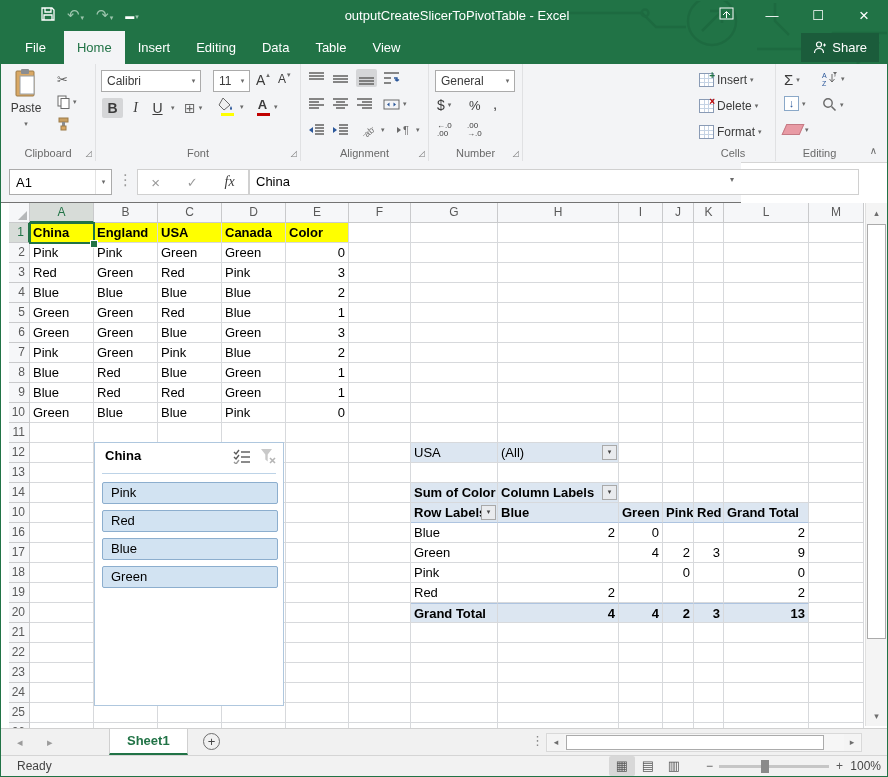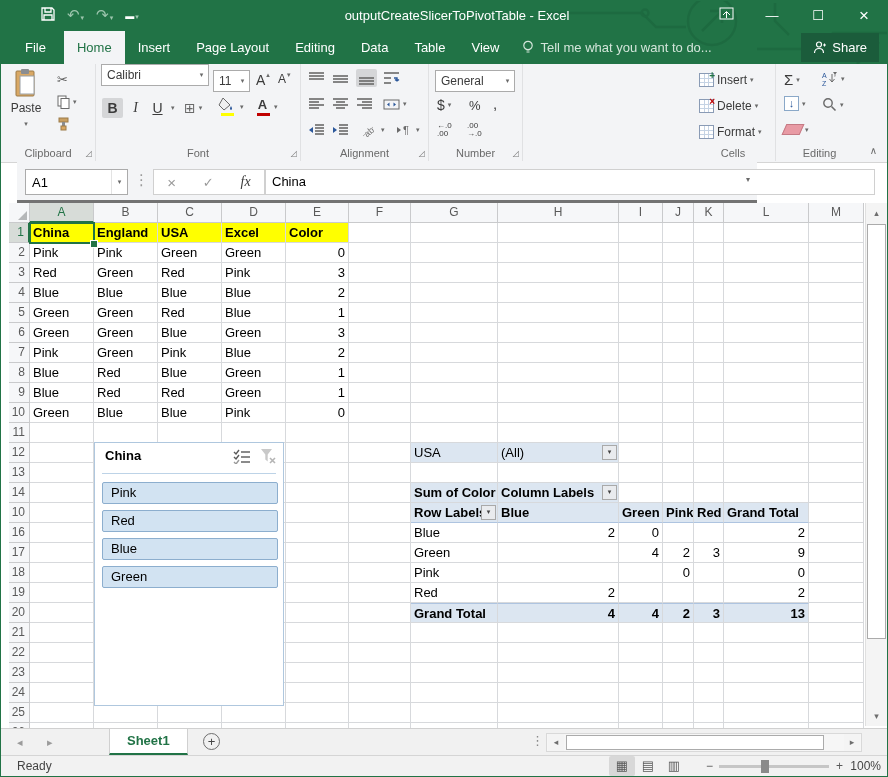--- a/index.html
+++ b/index.html
@@ -43,21 +43,21 @@
   .sicon{display:inline-block;width:15px;height:15px;border:1px solid #8a9bb5;box-sizing:border-box;background:#fff;}
   .sicon.cf{background:linear-gradient(135deg,#d55e3f 0 38%,#fff 38% 62%,#3b66a0 62% 100%);}
   .sicon.fat{background:linear-gradient(#9dc3e6 0 4px,rgba(0,0,0,0) 4px),repeating-linear-gradient(90deg,rgba(0,0,0,0) 0 4px,#b4c7dc 4px 5px),repeating-linear-gradient(rgba(0,0,0,0) 0 4px,#b4c7dc 4px 5px),#fff;}
   .sicon.cs{background:linear-gradient(90deg,#f4b183 0 7px,#9dc3e6 7px 13px),#fff;background-size:13px 7px;background-repeat:no-repeat;border-color:#9a9a9a;}
   .cicon{display:inline-block;width:15px;height:14px;border:1px solid #8a9bb5;box-sizing:border-box;background:repeating-linear-gradient(90deg,rgba(0,0,0,0) 0 3.6px,#c5d3e4 3.6px 4.6px),repeating-linear-gradient(rgba(0,0,0,0) 0 3.6px,#c5d3e4 3.6px 4.6px),#fff;position:relative;font-size:0;}
   .cicon i{position:absolute;right:-2px;top:-4px;font-style:normal;font-size:10px;font-weight:bold;}
   .filldown{display:inline-block;width:15px;height:15px;border:1px solid #8aa8c8;box-sizing:border-box;color:#2b579a;font-size:11px;line-height:13px;text-align:center;background:#fff;}
   .eraser{display:inline-block;width:16px;height:9px;background:#e89aa4;border:1px solid #c47a84;transform:skewX(-24deg);}
   .collapse{position:absolute;right:10px;bottom:6px;color:#6a6a6a;font-size:10px;}
   
-  .fbar{position:absolute;left:16px;top:161px;width:740px;height:41px;background:#f3f4f6;border-bottom:3px solid #737373;box-sizing:border-box;}
+  .fbar{position:absolute;left:0;top:161px;width:740px;height:41px;background:#f3f4f6;border-bottom:1px solid #737373;box-sizing:border-box;}
   .namebox{position:absolute;left:8px;top:7px;width:103px;height:26px;background:#fff;border:1px solid #ababab;box-sizing:border-box;display:flex;align-items:center;font-size:13px;}
   .namebox .cv{flex:1;padding-left:6px;}
   .namebox .car{width:15px;text-align:center;border-left:1px solid #e3e3e3;line-height:24px;}
   .fdots{position:absolute;left:117px;top:9px;color:#9a9a9a;font-size:15px;letter-spacing:-2px;}
   .fbtns{position:absolute;left:136px;top:7px;width:112px;height:26px;background:#fff;border:1px solid #d0d0d0;box-sizing:border-box;display:flex;align-items:center;justify-content:space-around;color:#9a9a9a;font-size:13px;}
   .fx{font-family:"Liberation Serif","DejaVu Serif",serif;font-style:italic;color:#3b3b3b;font-size:14px;}
   .finput{position:absolute;left:248px;top:7px;width:610px;height:26px;background:#fff;border:1px solid #d0d0d0;box-sizing:border-box;font-size:13px;line-height:24px;padding-left:6px;}
   .fexp{position:absolute;right:7px;top:13px;color:#6a6a6a;font-size:8px;}
   
   #sheet{position:absolute;left:8px;top:202px;width:878px;height:525px;background:#fff;overflow:hidden;}
@@ -147,33 +147,25 @@
         <span class="winbtn">—</span>
         <span class="winbtn">☐</span>
         <span class="winbtn close">×</span>
       </div>
     </div>
     <div class="tabrow">
       <div class="ftab">File</div>
       <div id="tabs" style="display:flex;">
           <div class="rtab active">Home</div>
           <div class="rtab">Insert</div>
-          <div class="rtab">Page Layout</div>
           <div class="rtab">Editing</div>
           <div class="rtab">Data</div>
           <div class="rtab">Table</div>
           <div class="rtab">View</div>
         </div>
-      <div class="tellme">
-        <svg width="12" height="15" viewBox="0 0 12 15">
-            <circle cx="6" cy="5.5" r="4.2" fill="none" stroke="#d3e5da" stroke-width="1.2"></circle>
-            <path d="M4.5 10 h3 M4.5 12 h3" stroke="#d3e5da" stroke-width="1.2"></path>
-          </svg>
-        <span>Tell me what you want to do...</span>
-      </div>
       <div class="share">
         <svg width="13" height="13" viewBox="0 0 13 13">
             <circle cx="6" cy="3.5" r="2.5" fill="none" stroke="#fff" stroke-width="1.2"></circle>
             <path d="M1.5 12 c0-3 2-4.5 4.5-4.5 s4.5 1.5 4.5 4.5" fill="none" stroke="#fff" stroke-width="1.2"></path>
             <path d="M10 4 h3 M11.5 2.5 v3" stroke="#fff"></path>
           </svg>
         <span>Share</span>
       </div>
     </div>
   </div>
@@ -205,21 +197,21 @@
             <rect x="2" y="1" width="9" height="4" fill="#c9a063" stroke="#9c7b49"></rect>
             <rect x="5" y="5" width="3" height="4" fill="#8a8d91"></rect>
             <rect x="4" y="9" width="5" height="4" fill="#d9a865" stroke="#9c7b49"></rect>
           </svg>
       </span>
       <div class="glabel">Clipboard</div>
       <span class="launch">◿</span>
     </div>
 
     <div class="rgroup" style="left:95px;width:205px;">
-      <div class="combo" style="left:5px;top:0;width:108px;height:22px;">
+      <div class="combo" style="left:5px;top:6px;width:100px;height:22px;">
         <span class="cv">Calibri</span>
           <span class="car">▾</span>
       </div>
       <div class="combo" style="left:117px;top:6px;width:37px;height:22px;">
         <span class="cv">11</span>
           <span class="car">▾</span>
       </div>
       <span class="rbtn" style="left:160px;top:8px;font-size:14px;">
           <span>A</span>
           <span class="carup" style="position:relative;top:-5px;left:-2px;">▴</span>
@@ -458,21 +450,21 @@
       <div class="gh" style="left: 489px; top: 0px; width: 121px; height: 20px;">H</div>
       <div class="gh" style="left: 610px; top: 0px; width: 44px; height: 20px;">I</div>
       <div class="gh" style="left: 654px; top: 0px; width: 31px; height: 20px;">J</div>
       <div class="gh" style="left: 685px; top: 0px; width: 30px; height: 20px;">K</div>
       <div class="gh" style="left: 715px; top: 0px; width: 85px; height: 20px;">L</div>
       <div class="gh" style="left: 800px; top: 0px; width: 55px; height: 20px;">M</div>
       <div class="gh rh sel" style="left: 0px; top: 20px; width: 21px; height: 20px;">1</div>
       <div class="cell ch" style="left: 21px; top: 20px; width: 64px; height: 20px;">China</div>
       <div class="cell ch" style="left: 85px; top: 20px; width: 64px; height: 20px;">England</div>
       <div class="cell ch" style="left: 149px; top: 20px; width: 64px; height: 20px;">USA</div>
-      <div class="cell ch" style="left: 213px; top: 20px; width: 64px; height: 20px;">Excel</div>
+      <div class="cell ch" style="left: 213px; top: 20px; width: 64px; height: 20px;">Canada</div>
       <div class="cell ch" style="left: 277px; top: 20px; width: 63px; height: 20px;">Color</div>
       <div class="cell" style="left: 340px; top: 20px; width: 62px; height: 20px;"></div>
       <div class="cell" style="left: 402px; top: 20px; width: 87px; height: 20px;"></div>
       <div class="cell" style="left: 489px; top: 20px; width: 121px; height: 20px;"></div>
       <div class="cell" style="left: 610px; top: 20px; width: 44px; height: 20px;"></div>
       <div class="cell" style="left: 654px; top: 20px; width: 31px; height: 20px;"></div>
       <div class="cell" style="left: 685px; top: 20px; width: 30px; height: 20px;"></div>
       <div class="cell" style="left: 715px; top: 20px; width: 85px; height: 20px;"></div>
       <div class="cell" style="left: 800px; top: 20px; width: 55px; height: 20px;"></div>
       <div class="gh rh" style="left: 0px; top: 40px; width: 21px; height: 20px;">2</div>

